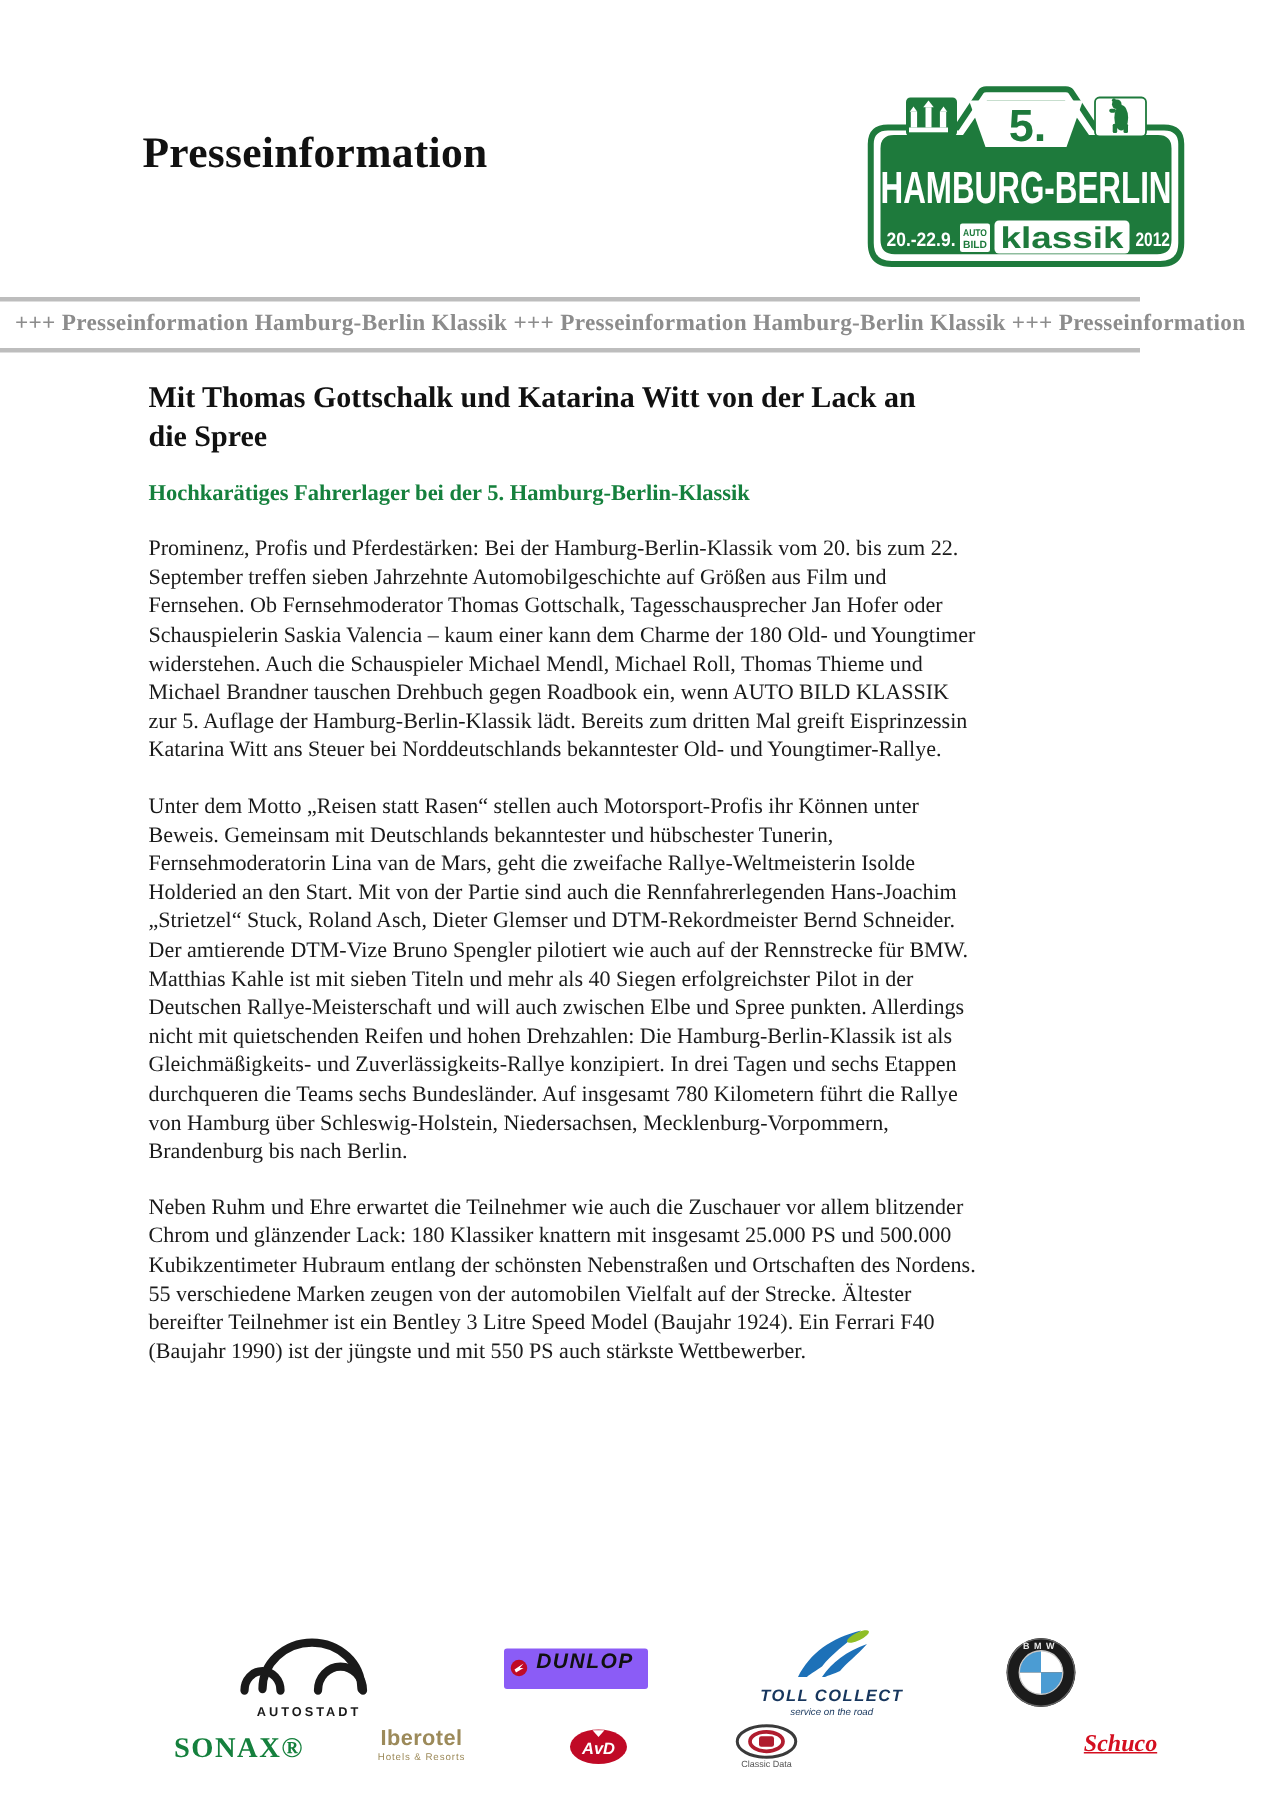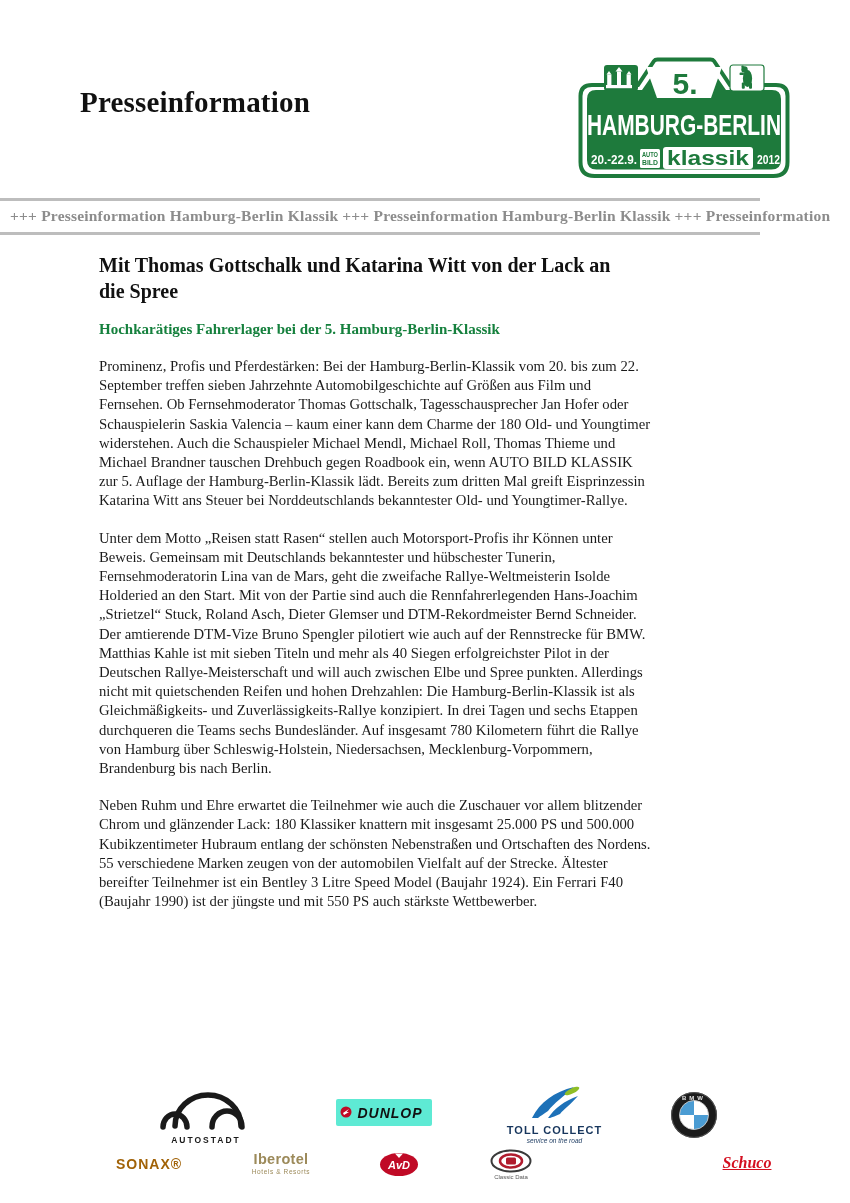--- a/index.html
+++ b/index.html
@@ -1,41 +1,41 @@
 <!DOCTYPE html>
 <html><head>
 <meta charset="utf-8">
 <style>
   html,body{margin:0;padding:0;background:#fff;}
   .page{position:relative;width:850px;height:1203px;background:#ffffff;overflow:hidden;
         font-family:"Liberation Serif", serif;color:#1b1b1b;}
 
   
-  .doc-title{position:absolute;left:80px;top:86px;margin:0;font-size:29px;font-weight:bold;
+  .doc-title{position:absolute;left:95px;top:86px;margin:0;font-size:29px;font-weight:bold;
              letter-spacing:0.2px;color:#111;}
   .event-logo{position:absolute;left:578px;top:57px;}
 
   
   .ticker{position:absolute;left:0;top:198px;width:760px;box-sizing:border-box;
           border-top:3px solid #bdbdbd;border-bottom:3px solid #bdbdbd;padding:6px 0 7px 10px;}
   .ticker-text{font-family:"Liberation Serif", serif;font-weight:bold;font-size:15.5px;
                color:#8c8c8c;white-space:nowrap;letter-spacing:0.2px;}
 
   
   .article{position:absolute;left:99px;top:252px;width:552px;}
   .article h2{margin:0;width:520px;font-size:20px;line-height:26px;font-weight:bold;color:#111;}
   .article h3{margin:16px 0 0 0;font-size:15px;line-height:19px;font-weight:bold;color:#15803d;}
   .article p{margin:18px 0 0 0;font-size:14.7px;line-height:19.2px;color:#1b1b1b;}
 
   
   .sponsor{position:absolute;text-align:center;}
   .logo-text{font-family:"Liberation Sans", sans-serif;}
 
-  .sonax-label{font-family:Liberation Sans, sans-serif;font-weight:bold;font-size:14px;
-               letter-spacing:1px;color:#a16207;}
+  .sonax-label{font-family:Liberation Serif, serif;font-weight:bold;font-size:19px;
+               letter-spacing:1px;color:#15803d;}
   .iberotel-label{font-family:"Liberation Sans", sans-serif;font-weight:bold;font-size:14.5px;
                   color:#9c8a5a;letter-spacing:0.3px;}
   .iberotel-tagline{font-family:"Liberation Sans", sans-serif;font-size:6.5px;color:#9c8a5a;
                     letter-spacing:0.6px;margin-top:1px;}
   .sinn-label{font-family:"Liberation Serif", serif;font-style:italic;font-weight:bold;
               font-size:18px;color:#1a1a1a;}
   .sinn-tagline{font-family:"Liberation Sans", sans-serif;font-size:4.8px;letter-spacing:1.6px;
                 color:#333;margin-top:1px;}
   .schuco-label{font-family:"Liberation Serif", serif;font-style:italic;font-weight:bold;
                 font-size:16px;color:#d40f20;text-decoration:underline;}
@@ -115,36 +115,36 @@
       <g fill="none" stroke="#1a1a1a" stroke-width="5.5" stroke-linecap="round">
         <path d="M15 40 A33 31 0 0 1 81 40"></path>
         <path d="M3 41 A12 13 0 0 1 27 41"></path>
         <path d="M52 41 A15 16 0 0 1 82 41"></path>
       </g>
     </svg>
     <div class="logo-text" style="font-size:8.5px;font-weight:bold;letter-spacing:2px;color:#1a1a1a;margin-top:1px;">AUTOSTADT</div>
   </div>
 
   <div class="sponsor" style="left:336px;top:1099px;">
-    <div style="width:96px;height:27px;background:#5eead4;border-radius:2px;display:flex;align-items:center;justify-content:center;position:relative;">
+    <div style="width:96px;height:27px;background:#8b5cf6;border-radius:2px;display:flex;justify-content:center;position:relative;">
       <svg width="12" height="12" viewBox="0 0 12 12" style="position:absolute;left:4px;top:7px;">
         <circle cx="6" cy="6" r="5.5" fill="#c00a26"></circle>
         <path d="M3 7 L9 3 L6.5 6 L9 6 L4 9 Z" fill="#ffffff"></path>
       </svg>
       <span class="logo-text" style="font-size:14px;font-weight:bold;font-style:italic;letter-spacing:1px;color:#111;margin-left:12px;">DUNLOP</span>
     </div>
   </div>
 
   <div class="sponsor" style="left:502px;top:1086px;width:105px;">
     <svg width="105" height="34" viewBox="0 0 105 34">
       <path d="M30 32 C38 16 52 6 72 1 C62 10 52 17 46 25 C42 28 38 30 36 32 Z" fill="#1d71b8"></path>
       <path d="M46 32 C53 22 62 15 76 10 C69 18 62 23 58 28 C54 30 50 31 48 32 Z" fill="#1d71b8"></path>
       <ellipse cx="70" cy="5" rx="8" ry="2.6" fill="#8fbe26" transform="rotate(-26 70 5)"></ellipse>
     </svg>
-    <div class="logo-text" style="font-size:11px;font-weight:bold;letter-spacing:1px;color:#17365d;">TOLL COLLECT</div>
+    <div class="logo-text" style="font-size:11px;font-weight:bold;letter-spacing:1px;color:#17365d;font-style:italic;">TOLL COLLECT</div>
     <div class="logo-text" style="font-size:6.5px;font-style:italic;color:#17365d;margin-top:1px;">service on the road</div>
   </div>
 
   <div class="sponsor" style="left:670px;top:1091px;">
     <svg width="48" height="48" viewBox="0 0 48 48">
       <circle cx="24" cy="24" r="23" fill="#1b1b1b"></circle>
       <circle cx="24" cy="24" r="22.4" fill="none" stroke="#666" stroke-width="0.8"></circle>
       <text x="24" y="8.6" text-anchor="middle" font-family="Liberation Sans, sans-serif" font-size="6" font-weight="bold" fill="#e8e8e8" letter-spacing="3">BMW</text>
       <path d="M24 24 L9.5 24 A14.5 14.5 0 0 1 24 9.5 Z" fill="#4b9cd3"></path>
       <path d="M24 24 L24 9.5 A14.5 14.5 0 0 1 38.5 24 Z" fill="#ffffff"></path>

